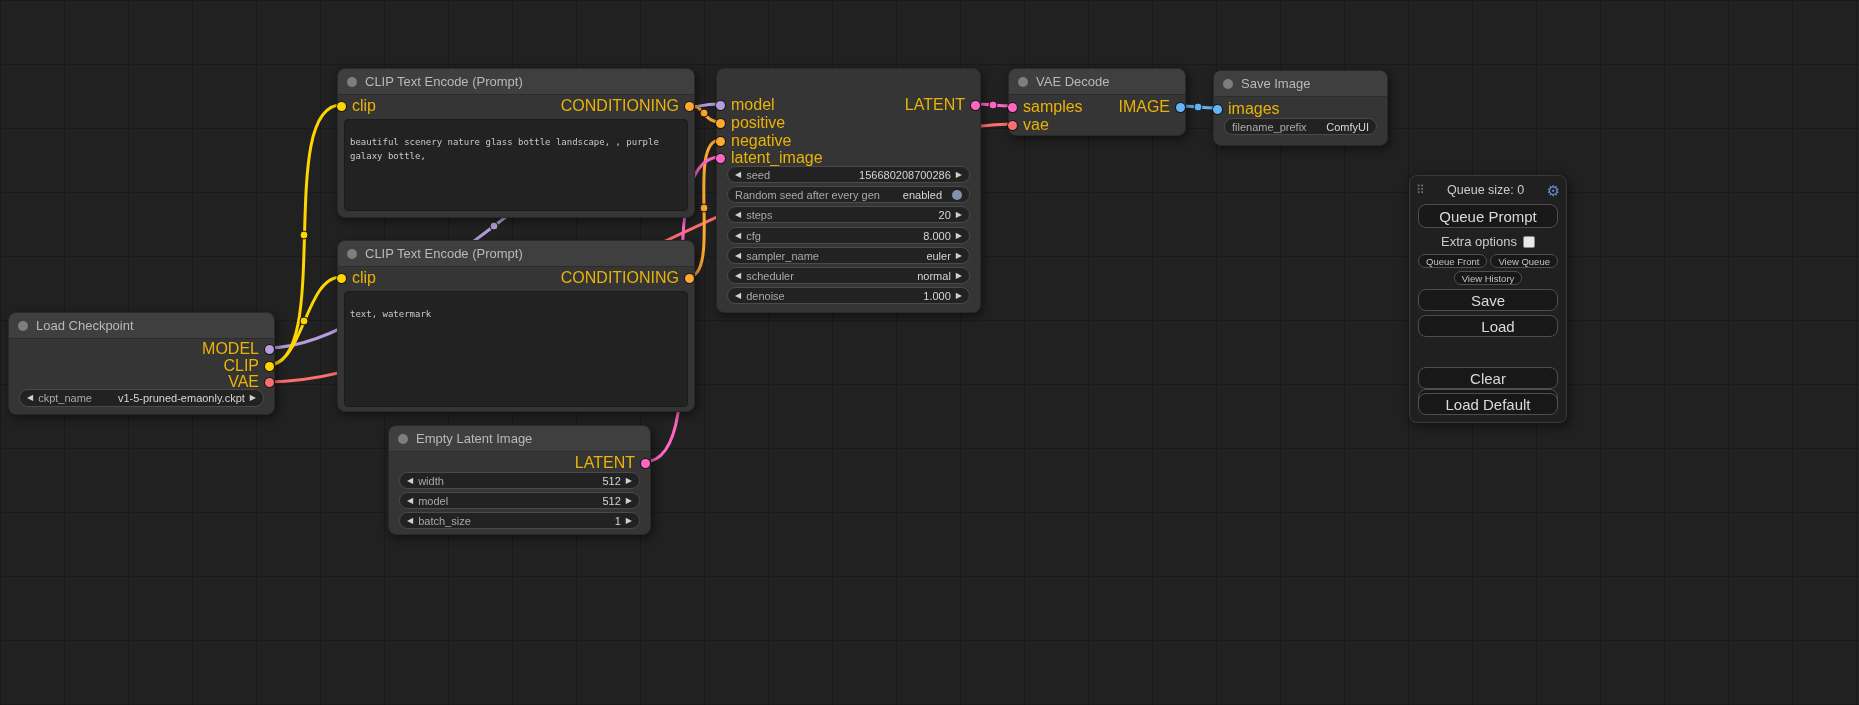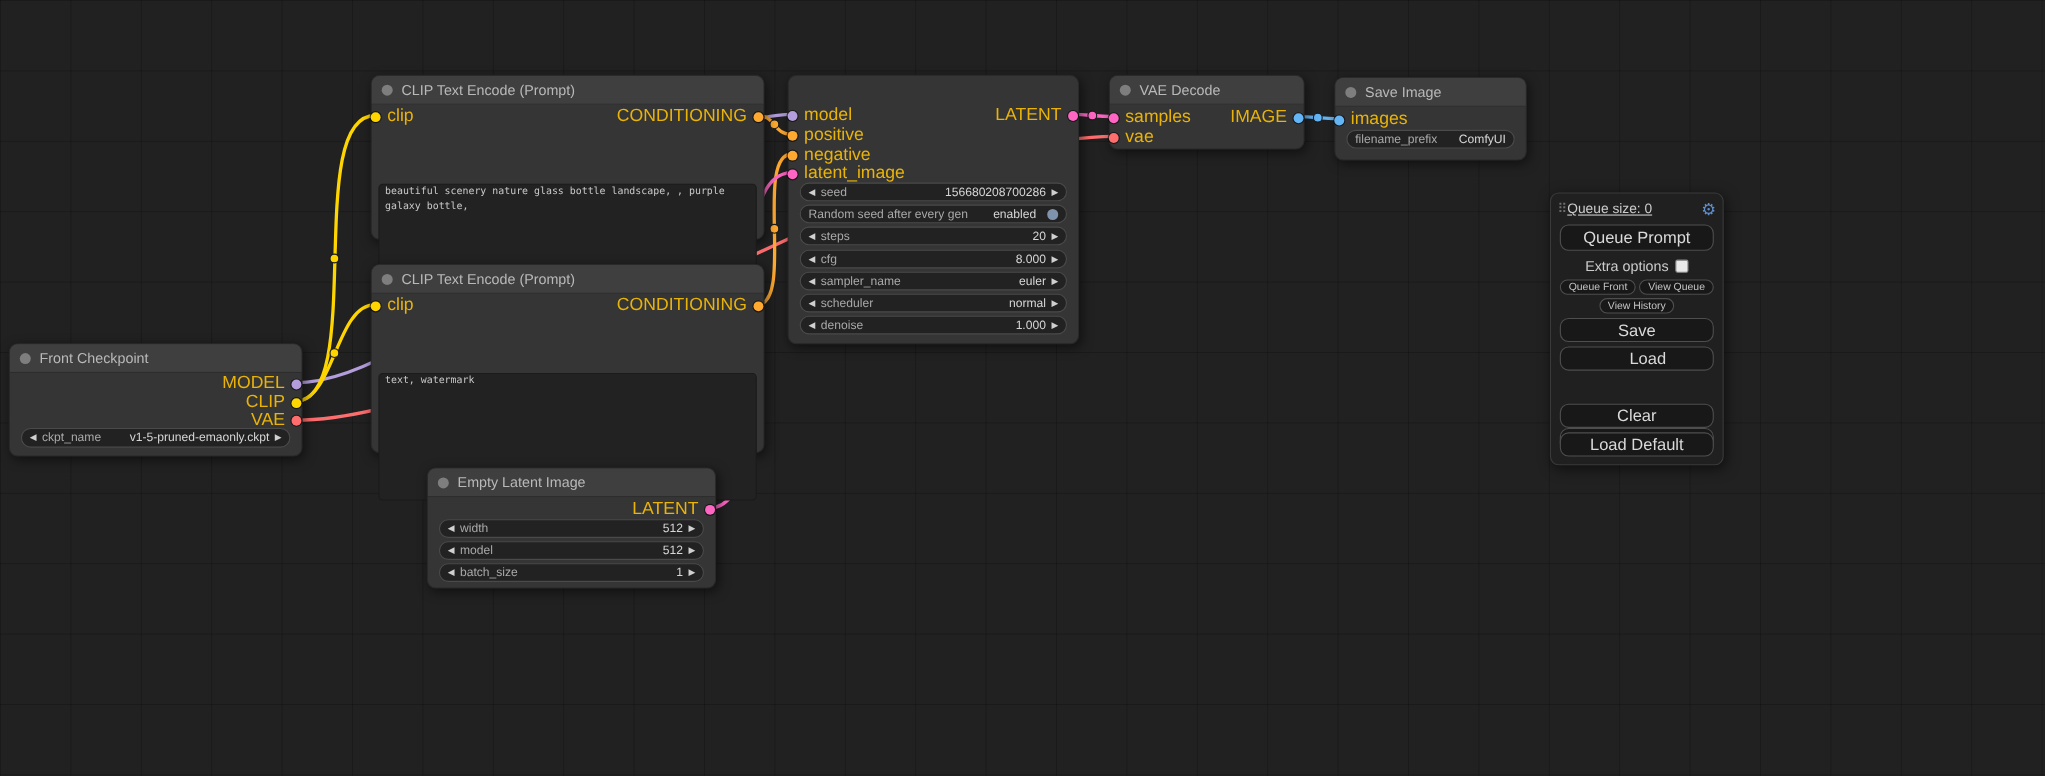--- a/index.html
+++ b/index.html
@@ -47,32 +47,32 @@
     font-size:11px; color:#a9a9a9; white-space:nowrap; cursor:pointer;
   }
   .warr { color:#d0d0d0; font-size:8px; line-height:1; }
   .wvalue { margin-left:auto; color:#d6d6d6; }
   .knob { width:10px; height:10px; border-radius:50%; margin-left:5px; flex:0 0 auto; }
 
   .ta {
     position:absolute; left:6px; right:6px;
     background:#222; border:1px solid #1b1b1b; border-radius:4px;
     color:#c9c9c9; font:9px "DejaVu Sans Mono", monospace; line-height:1.5;
-    padding:0 5px; white-space:pre-wrap; word-break:break-word; overflow:hidden;margin-top:48px;
+    padding:16px 5px; white-space:pre-wrap; word-break:break-word; overflow:hidden;
   }
 
   
   .panel {
     position:absolute; z-index:3; left:1409px; top:175px; width:158px; height:248px;
     background:#202020; border:1px solid #3a3a3a; border-radius:8px;
     box-shadow:2px 3px 12px rgba(0,0,0,.55);
   }
   .phead { position:absolute; top:5px; left:6px; right:6px; height:18px; display:flex; align-items:center; }
   .drag { color:#6e6e6e; font-size:12px; line-height:1; }
-  .ptitle { flex:1; font-size:12.5px; color:#cccccc;text-decoration:underline; }
+  .ptitle { flex:1; text-align:center; font-size:12.5px; color:#cccccc; }
   .gear { font-size:15px; line-height:1; cursor:pointer; }
   .btn {
     position:absolute; left:8px; right:8px; height:22px;
     background:#181818; border:1px solid #4e4e4e; border-radius:8px;
     color:#dadada; font-size:15px; font-family:"Liberation Sans",sans-serif;
     display:flex; align-items:center; justify-content:center; cursor:pointer;
   }
   .btn.big { height:24px; }
   .sbtn {
     background:#181818; border:1px solid #4e4e4e; border-radius:9px;
@@ -109,21 +109,21 @@
     <circle cx="704" cy="208" r="4" style="fill: rgb(255, 169, 49);"></circle>
     <circle cx="682" cy="310" r="4" style="fill: rgb(255, 102, 196);"></circle>
     <circle cx="993" cy="105" r="4" style="fill: rgb(255, 102, 196);"></circle>
     <circle cx="1198" cy="107" r="4" style="fill: rgb(100, 181, 246);"></circle>
   </g>
 </svg>
 
 <div class="node" style="left:8px;top:312px;width:267px;height:103px;">
   <div class="ntitle">
     <span class="tdot"></span>
-    <span class="ttext">Front Checkpoint</span>
+    <span class="ttext">Load Checkpoint</span>
   </div>
   <div class="srow out" style="top:28px;">MODEL</div>
   <div class="srow out" style="top:45px;">CLIP</div>
   <div class="srow out" style="top:61px;">VAE</div>
   <div class="dot" style="left: 255.5px; top: 31.5px; background: rgb(179, 157, 219);"></div>
   <div class="dot" style="left: 255.5px; top: 48.5px; background: rgb(255, 213, 0);"></div>
   <div class="dot" style="left: 255.5px; top: 64.5px; background: rgb(255, 110, 110);"></div>
   <div class="widget" style="top:76px;height:18px;">
     <span class="warr">◀</span>
     <span>ckpt_name</span>

